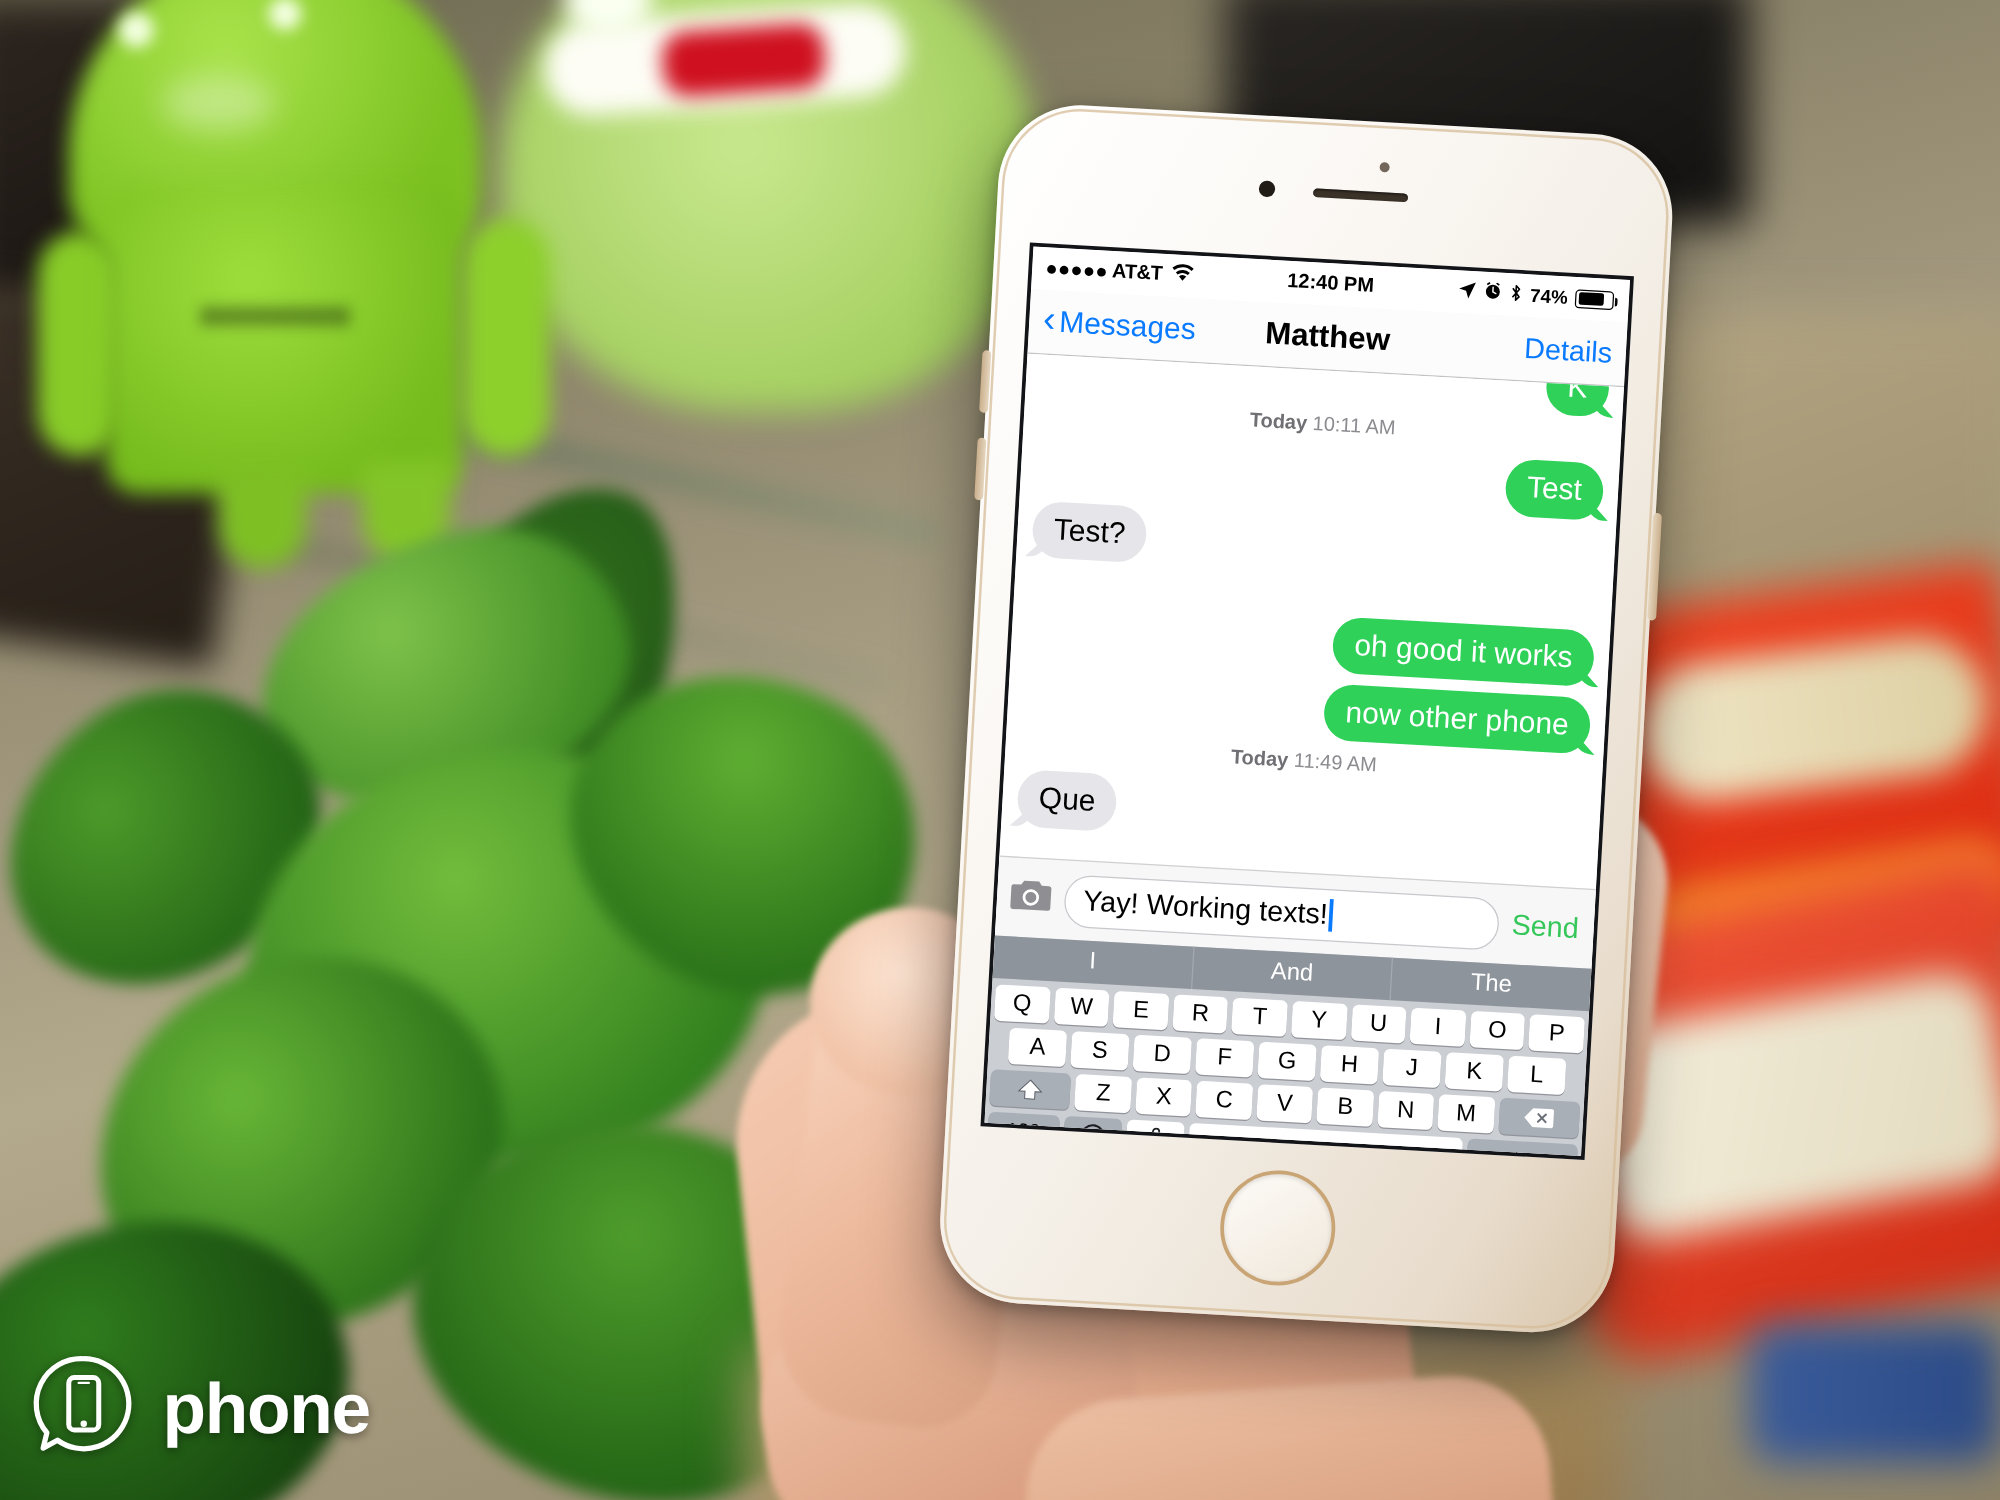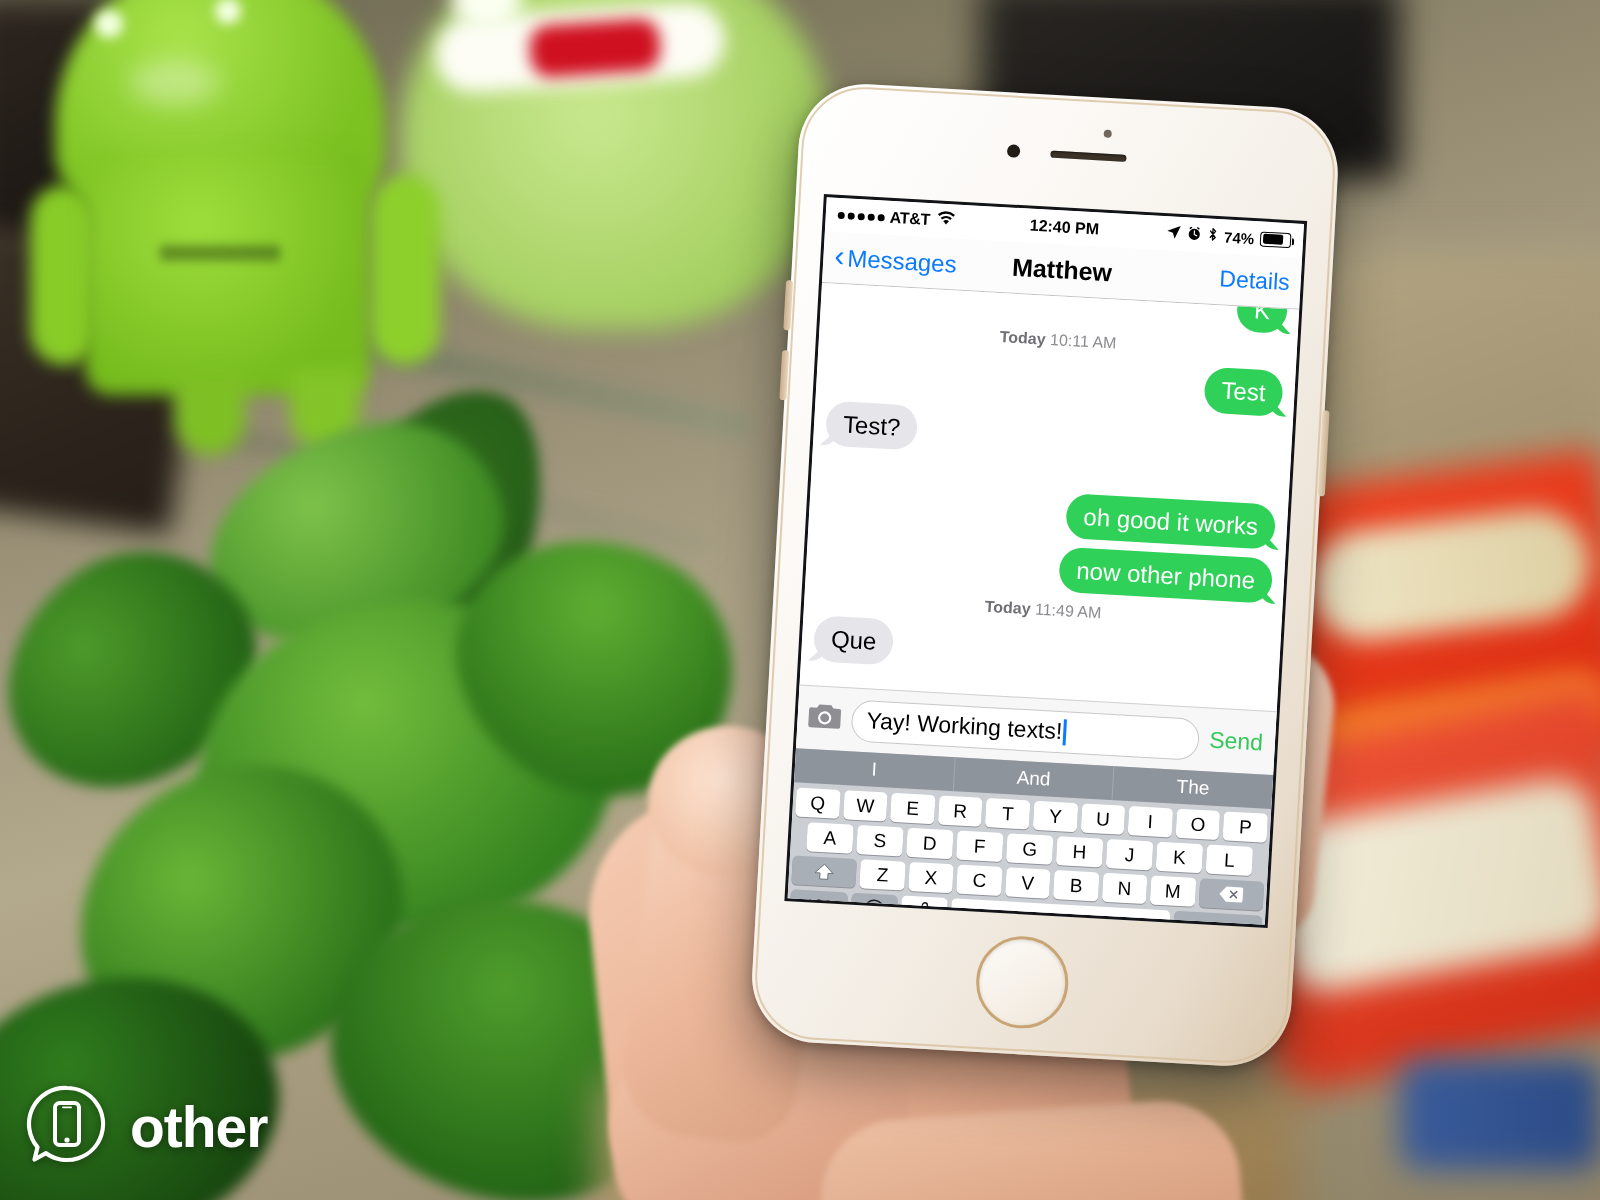--- a/index.html
+++ b/index.html
@@ -631,14 +631,14 @@
 <div id="watermark">
   <span>
     <svg width="82" height="82" viewBox="0 0 82 82">
       <path d="M41 4a36 36 0 1 1-21 65.2L8.5 75.5l3-12.3A36 36 0 0 1 41 4z" fill="none" stroke="#fff" stroke-width="4.2" stroke-linejoin="round"></path>
       <rect x="29" y="19" width="24" height="42" rx="4.5" fill="none" stroke="#fff" stroke-width="4"></rect>
       <rect x="32.5" y="25" width="17" height="26" fill="#fff" opacity="0"></rect>
       <circle cx="41" cy="56" r="2.6" fill="#fff"></circle>
       <rect x="36" y="22.4" width="10" height="1.8" rx=".9" fill="#fff"></rect>
     </svg>
   </span>
-  <span class="wm-text">other</span>
+  <span class="wm-text">phone</span>
 </div>
 
 </body></html>

